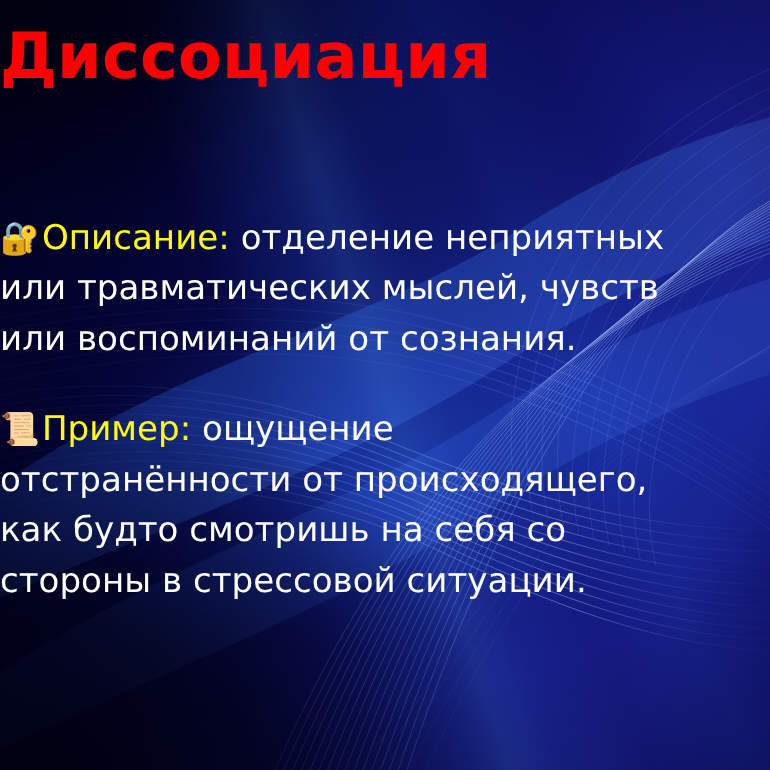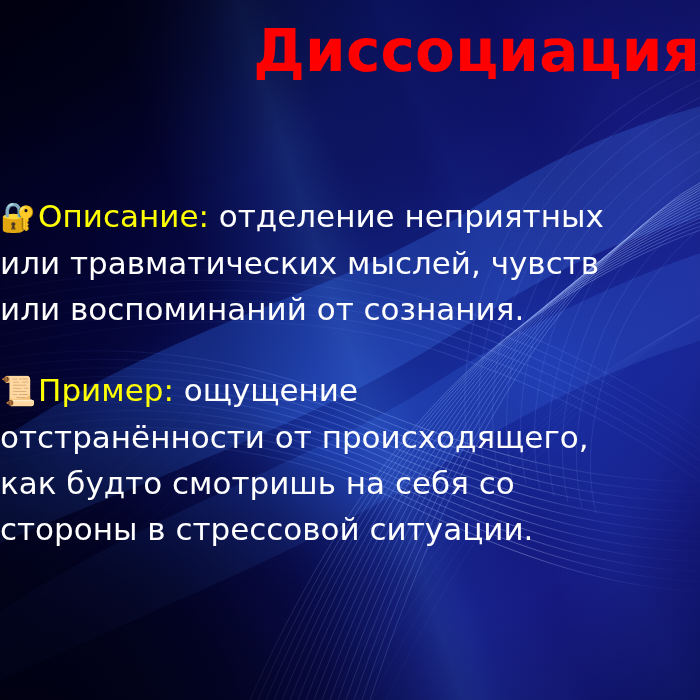--- a/index.html
+++ b/index.html
@@ -120,21 +120,21 @@
   .content {
     position: absolute;
     inset: 0;
   }
 
   .slide-title {
     position: absolute;
     top: 16px;
     left: 0;
     width: 700px;
-    text-align: right;
+    text-align: left;
     color: #ff0000;
     font-size: 58px;
     font-weight: 700;
     line-height: 70px;
     letter-spacing: 0.2px;
     white-space: nowrap;
   }
 
   .body-block {
     position: absolute;

